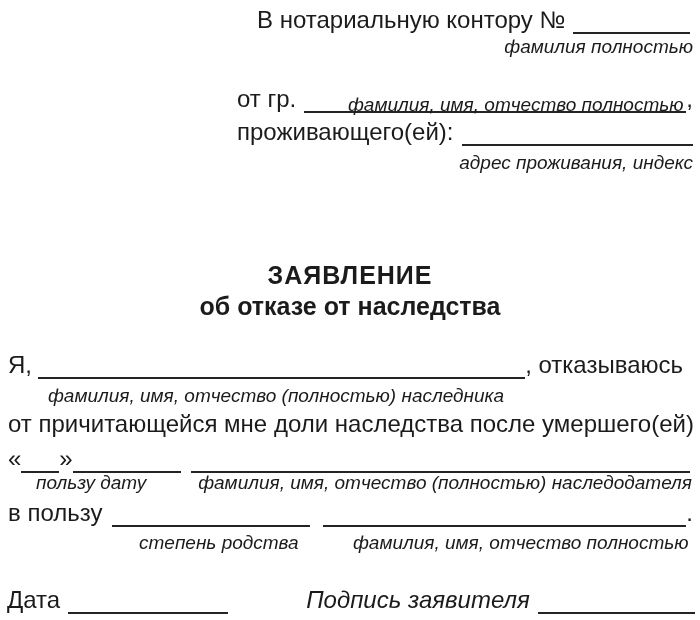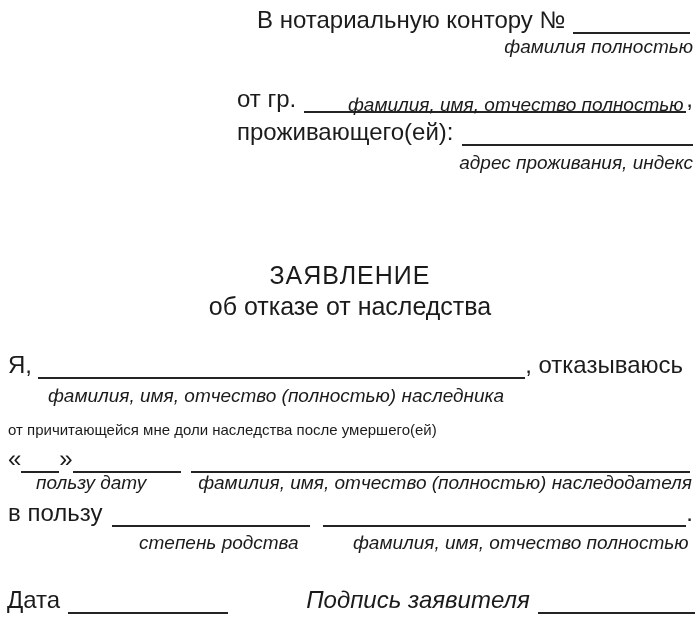--- a/index.html
+++ b/index.html
@@ -37,21 +37,21 @@
     font-size: 19px;
     line-height: 1.1;
     white-space: nowrap;
     color: #1b1b1b;
   }
   .title {
     position: absolute;
     left: 0;
     width: 100%;
     text-align: center;
-    font-weight: normal;
+    font-weight: bold;
     font-size: 25px;
     line-height: 1.1;
   }
   .it { font-style: italic; }
   .spacer { flex: 0 0 auto; }
 
   
   .r-notary   { left: 237px; right: 10px; top: 7px; margin-left: 20px; }
   .h-notary   { right: 7px; top: 37px; }
   .r-from     { left: 237px; right: 7px; top: 63px; margin-top: 23px; }
@@ -59,21 +59,21 @@
   .r-living   { left: 237px; right: 7px; top: 119px; }
   .h-living   { right: 7px; top: 153px; margin-left: 33px; }
 
   
   .title-1 { top: 262px; letter-spacing: 1px; }
   .title-2 { top: 293px; }
 
   
   .r-i        { left: 8px; right: 17px; top: 352px; }
   .h-i        { left: 48px; top: 386px; }
-  .r-share    { left: 8px; top: 422px; font-size: 15px; }
+  .r-share    { left: 8px; top: 411px; font-size: 24px; }
   .r-datename { left: 8px; right: 10px; top: 446px; }
   .h-date     { left: 36px; top: 473px; }
   .h-deceased { right: 8px; top: 473px; }
   .r-favor    { left: 8px; right: 7px; top: 500px; }
   .h-relation { left: 139px; top: 533px; }
   .h-benef    { left: 353px; top: 533px; }
 
   
   .r-footer   { left: 7px; right: 5px; top: 587px; }
 

